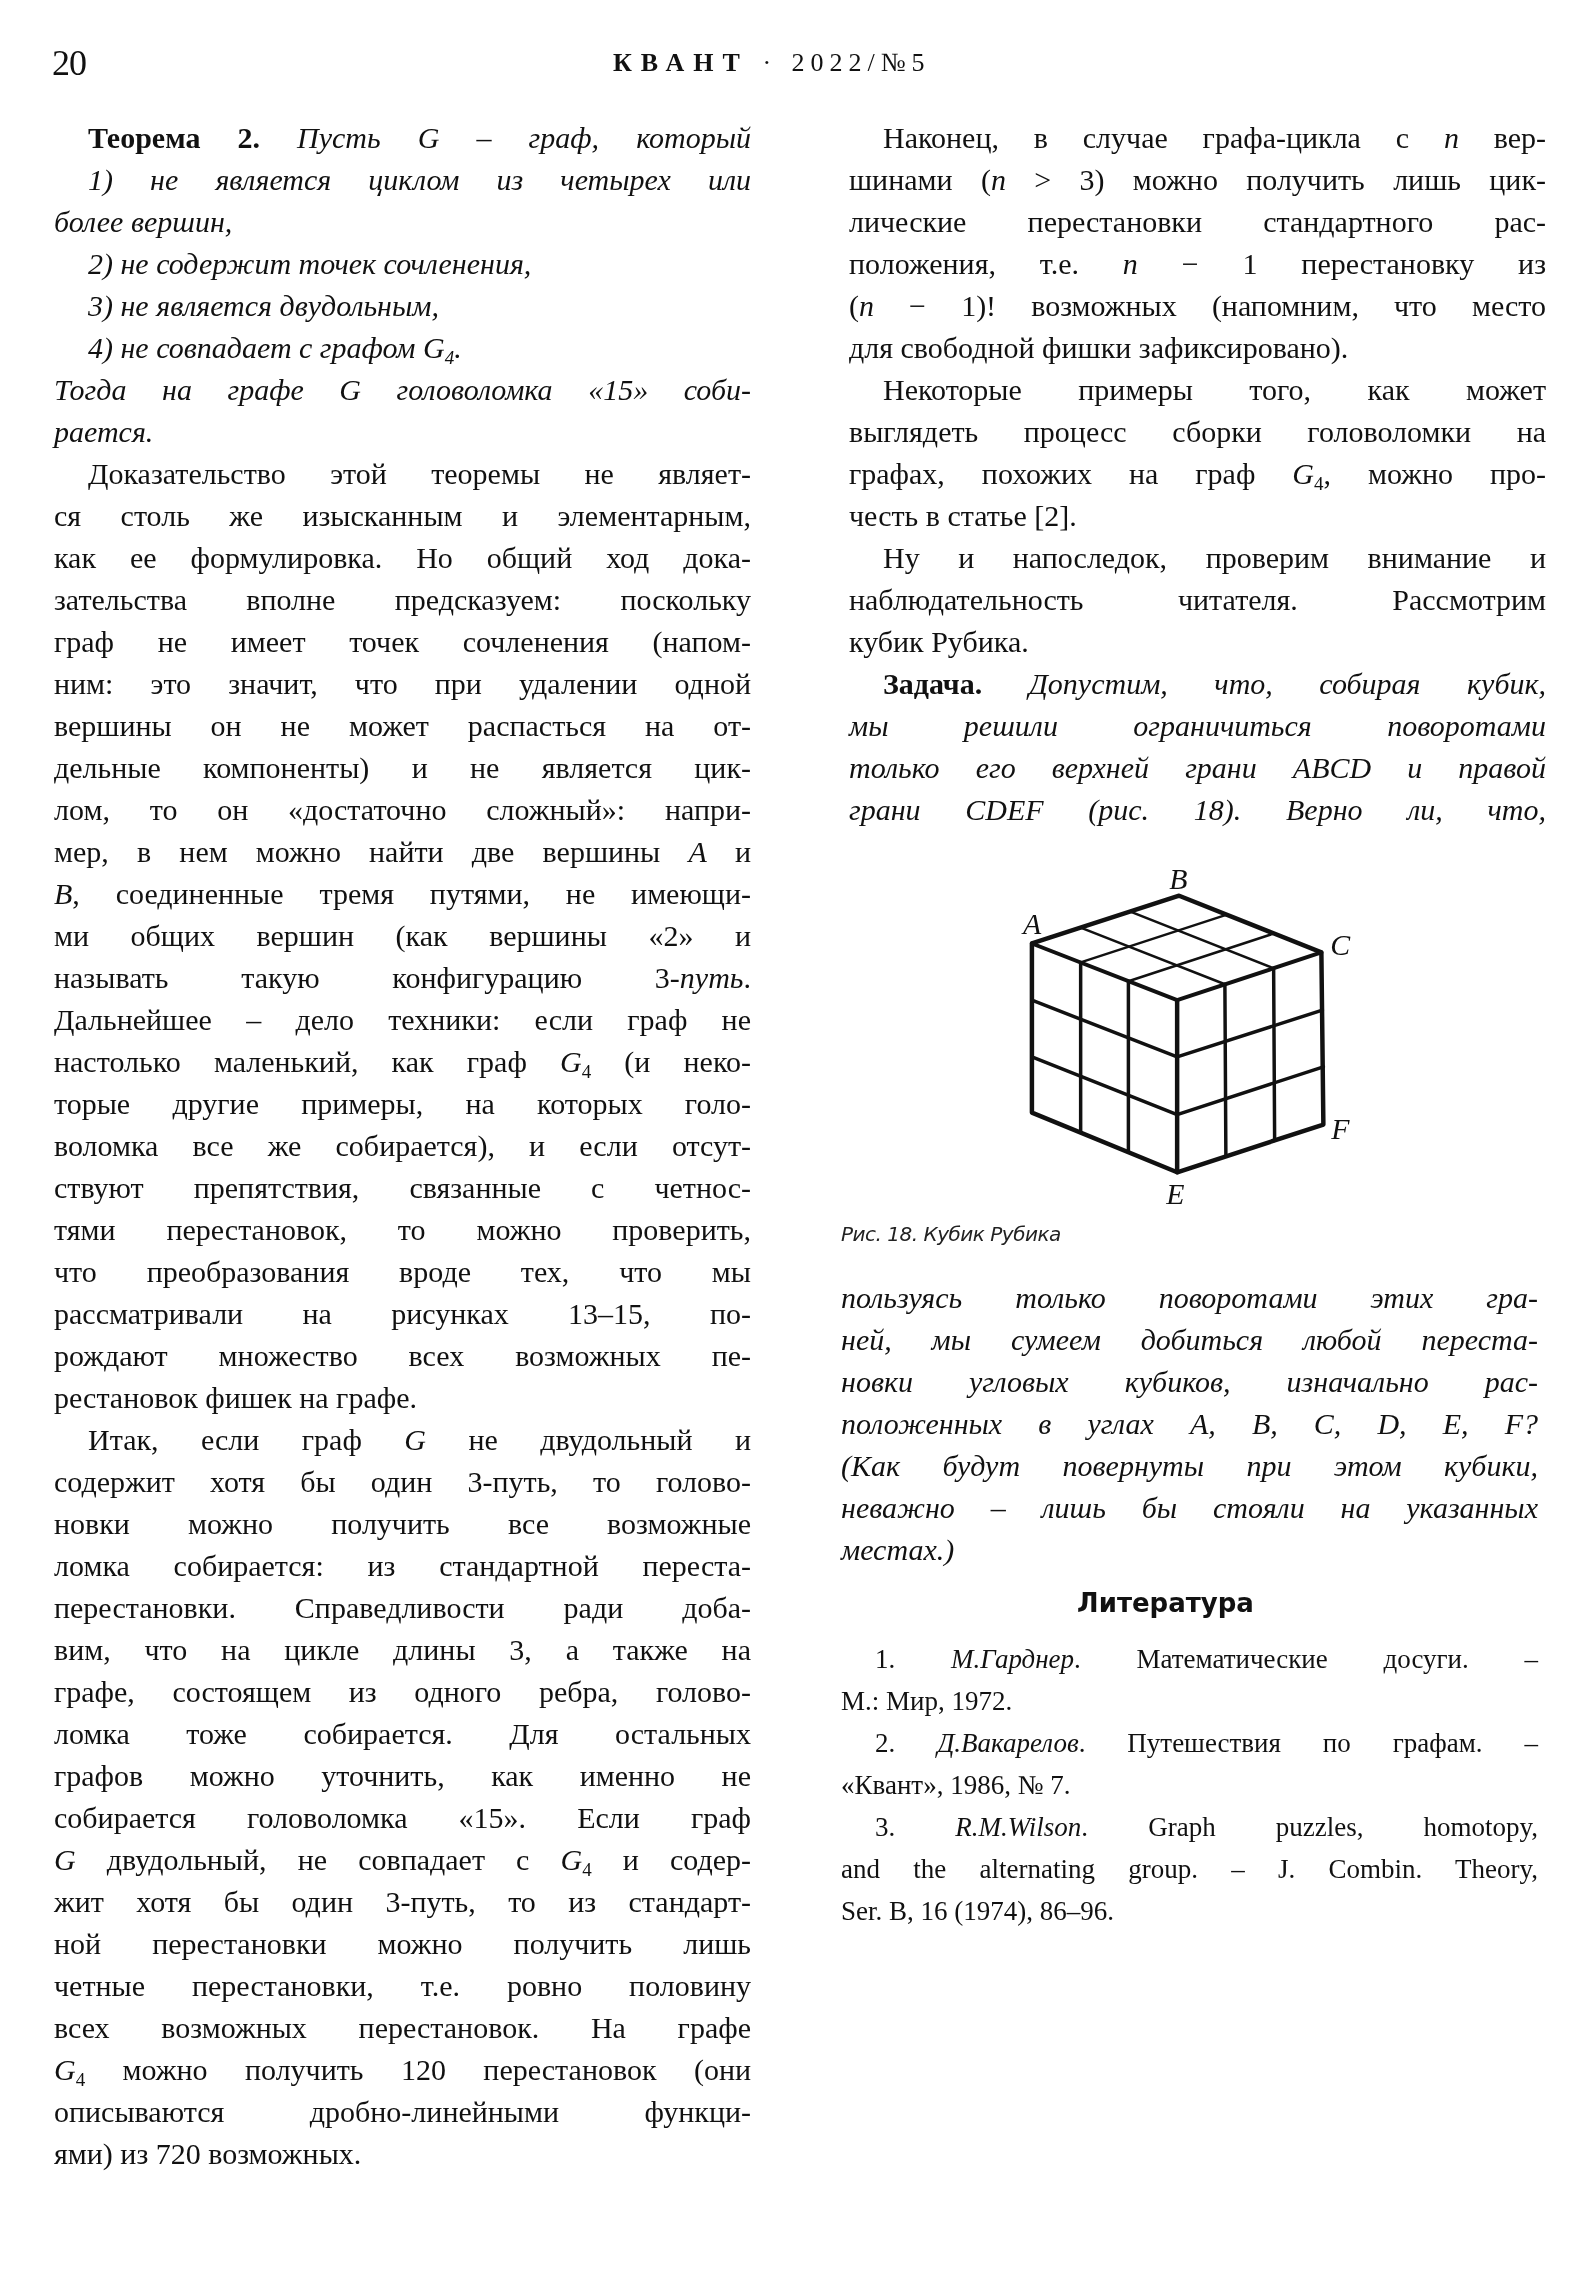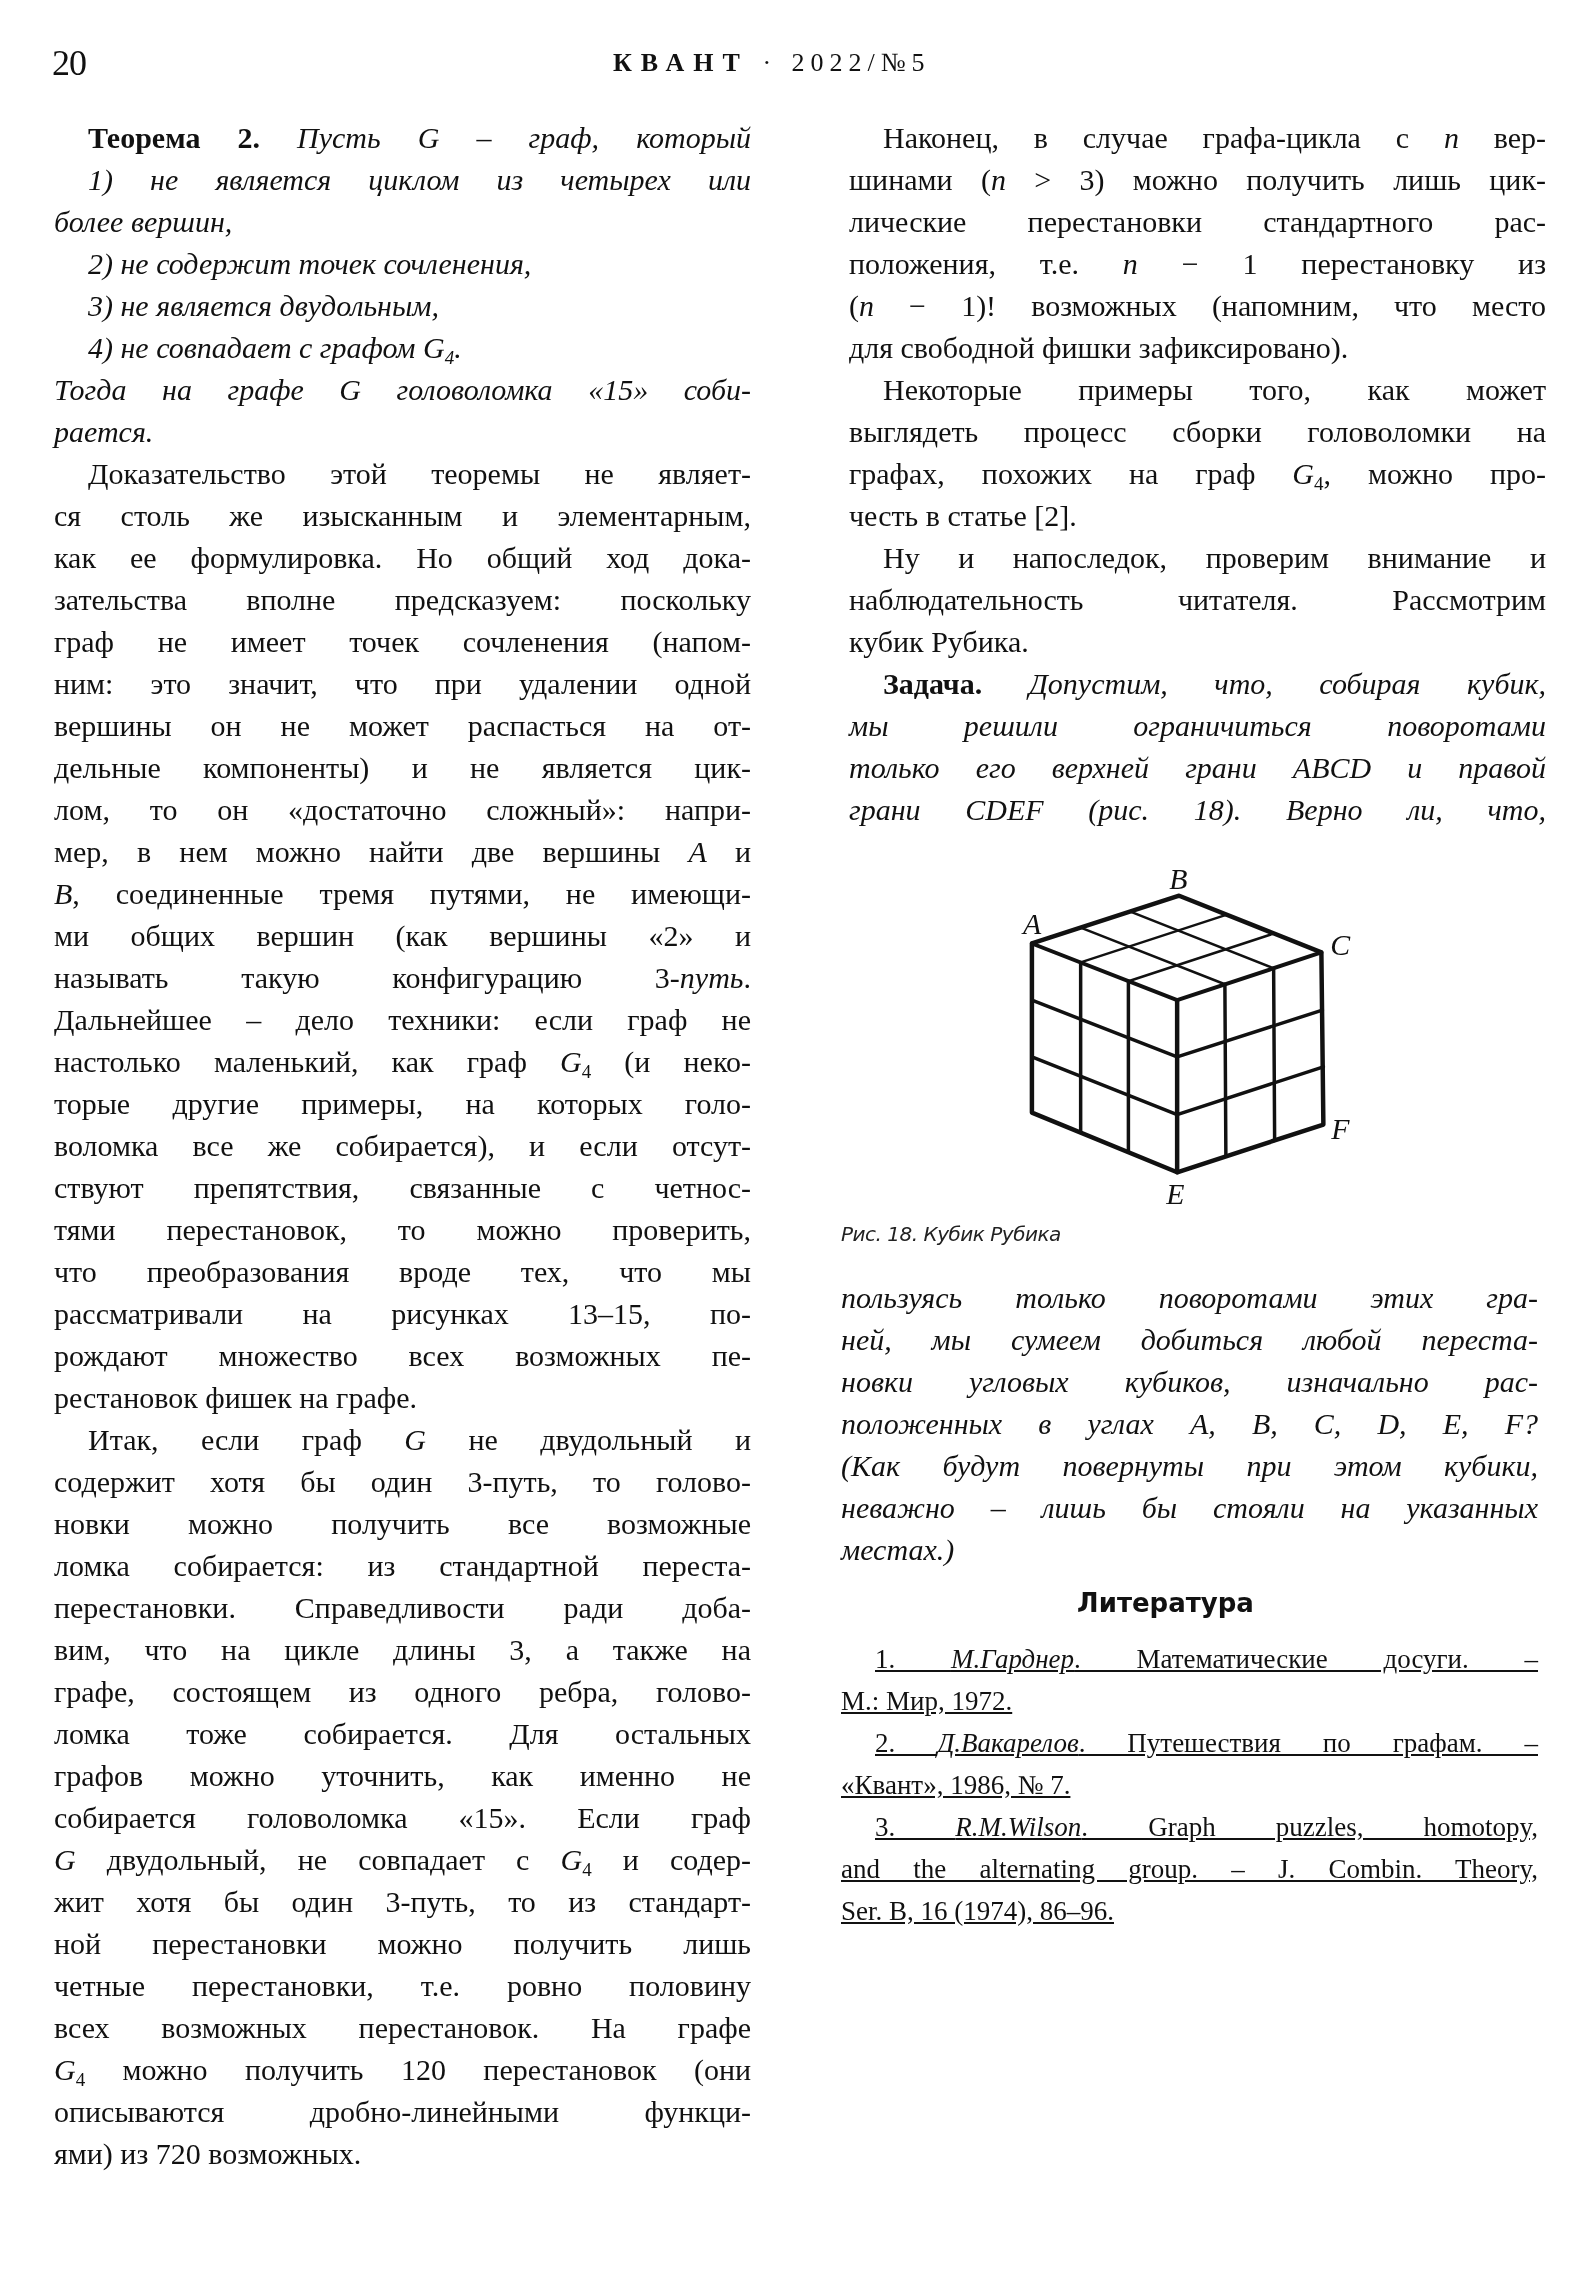--- a/index.html
+++ b/index.html
@@ -15,21 +15,21 @@
   .ln { display: block; white-space: nowrap; text-align: justify; text-align-last: justify; height: 42px; overflow: visible; }
   .ln.last { text-align-last: left; }
   .ln.ind { padding-left: 34px; }
   .it { font-style: italic; }
   .b { font-weight: bold; }
   sub { font-size: 19px; vertical-align: -6px; line-height: 0; }
   .figure { position: absolute; left: 995px; top: 846px; width: 418px; height: 378px; }
   .caption { position: absolute; left: 841px; top: 1222px; font-family: "DejaVu Sans", sans-serif; font-style: italic; font-size: 20px; color: #222; letter-spacing: -0.5px; }
   .col-right2 { position: absolute; left: 841px; top: 1277px; width: 697px; font-size: 30px; line-height: 42px; }
   .lit-title { position: absolute; left: 817px; width: 697px; top: 1588px; text-align: center; font-family: "DejaVu Sans", sans-serif; font-weight: bold; font-size: 26px; }
-  .refs { position: absolute; left: 841px; top: 1638px; width: 697px; font-size: 27px; line-height: 42px; text-decoration: underline; }
+  .refs { position: absolute; left: 841px; top: 1638px; width: 697px; font-size: 27px; line-height: 42px; }
   .cube-label { font-family: "Liberation Serif", serif; font-style: italic; font-size: 30px; fill: #111; }
 </style>
 </head>
 <body>
 
 <div class="page-num">20</div>
 <div class="running-head">
   <span class="mag">КВАНТ</span>
   <span>·</span>
   <span class="issue">2022/№5</span>

